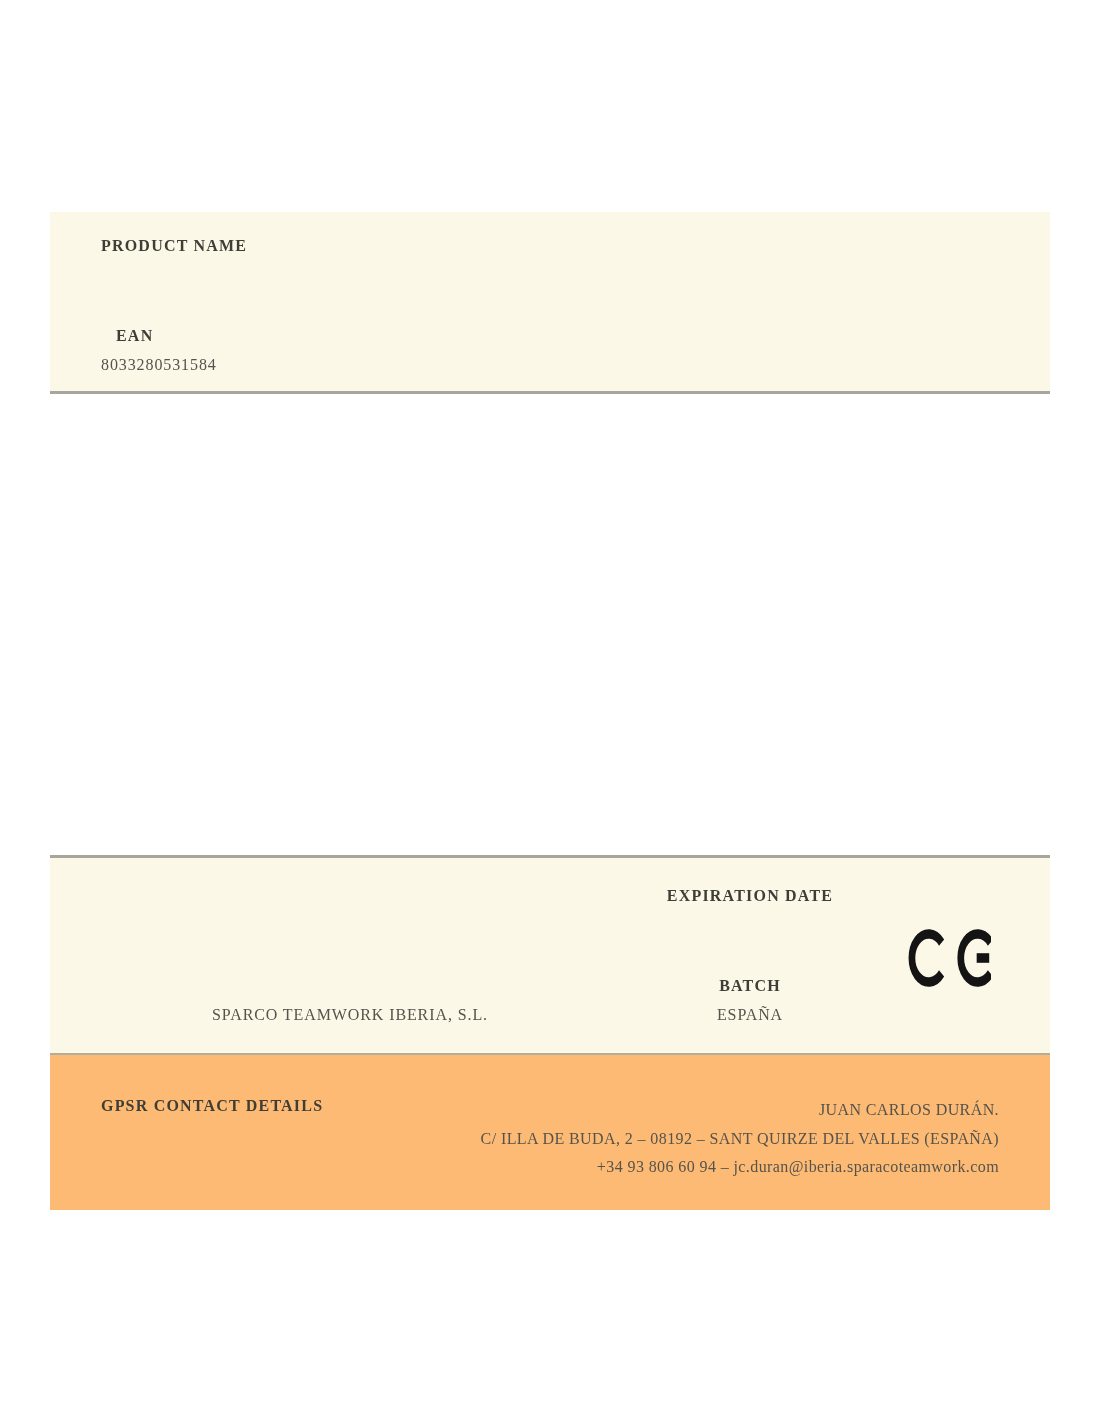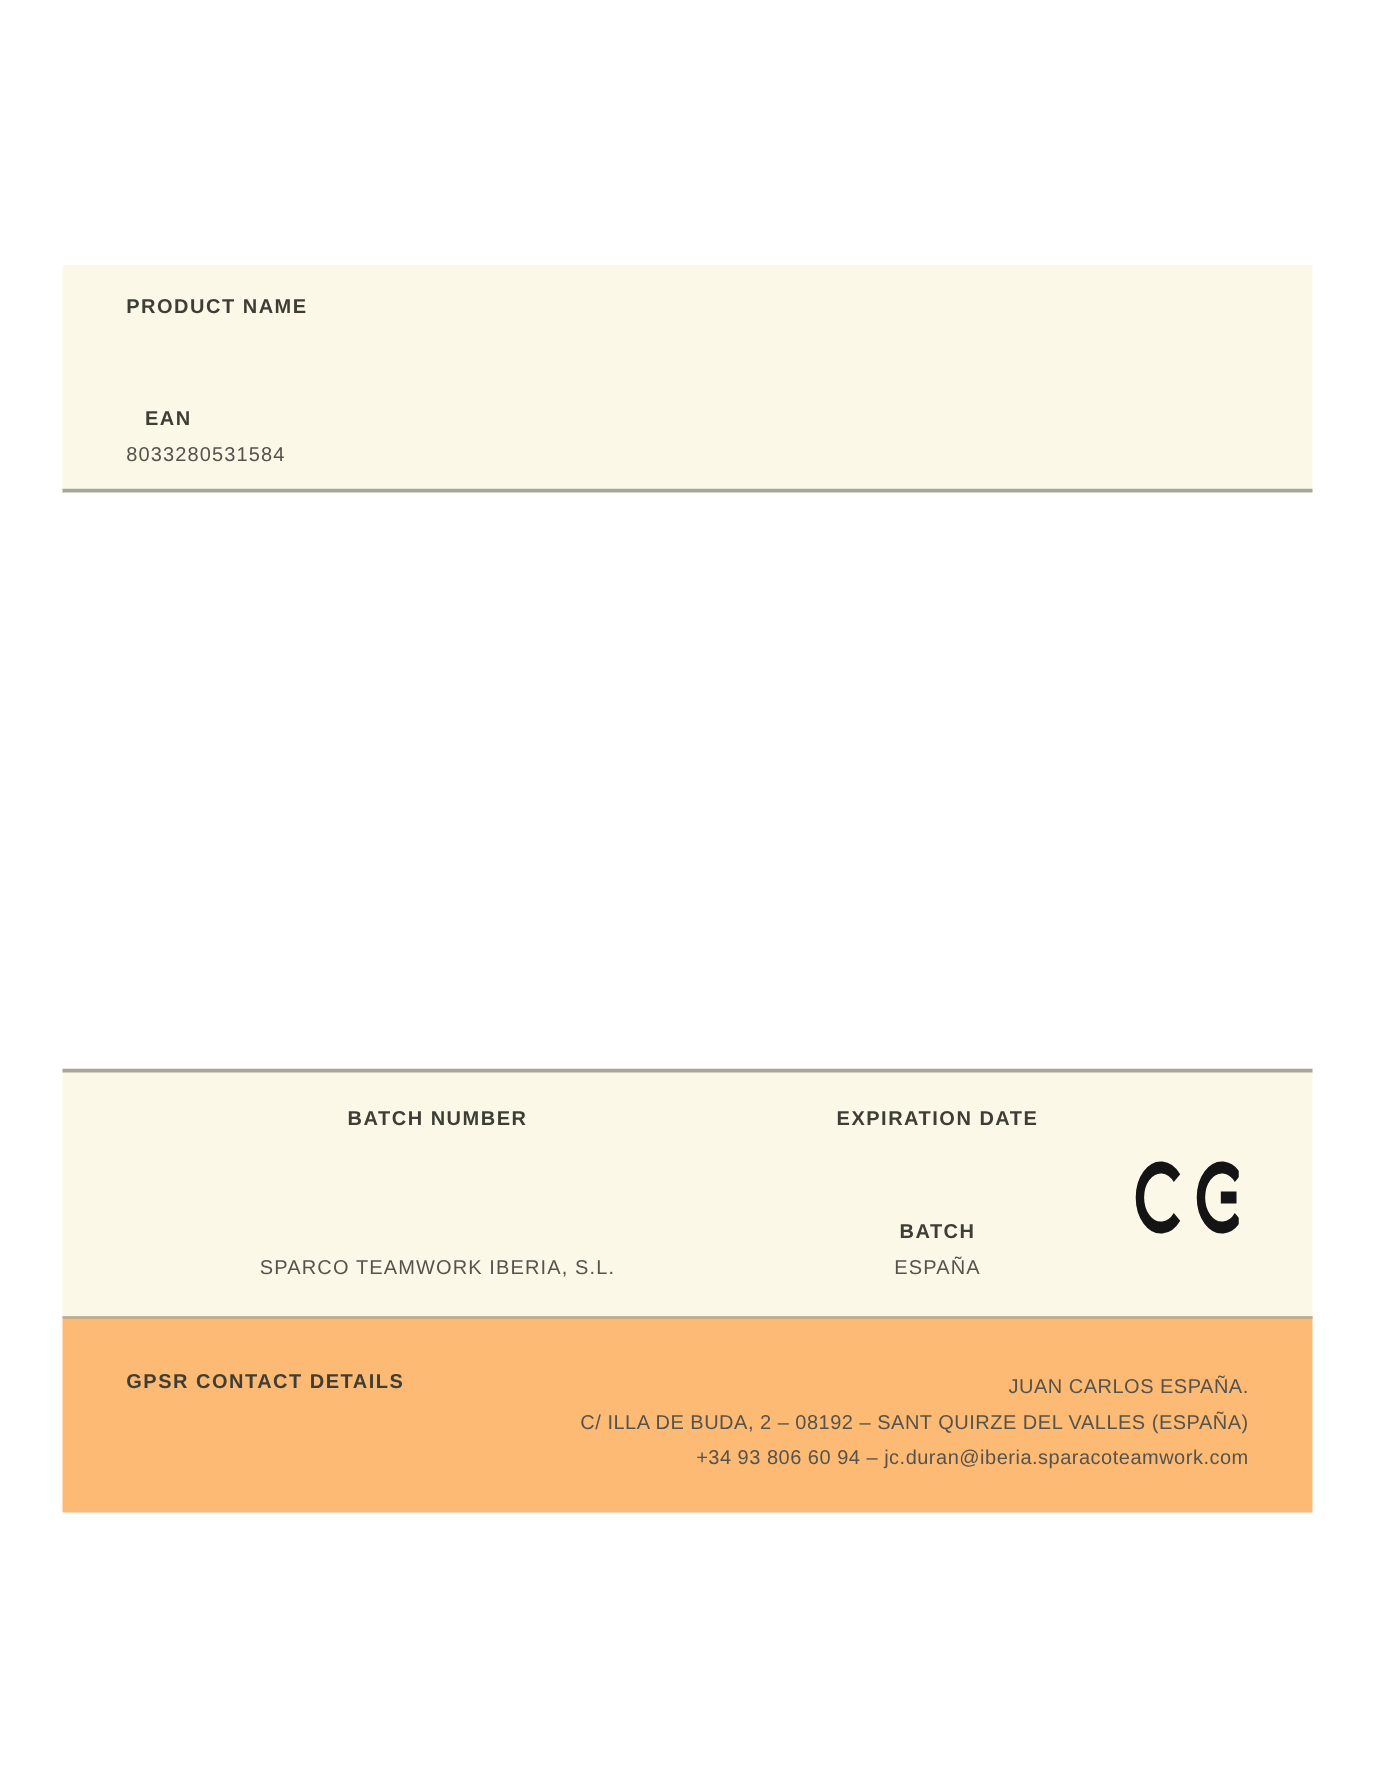--- a/index.html
+++ b/index.html
@@ -42,21 +42,21 @@
     color: #3F3E36;
     line-height: 20px;
   }
   .field-value {
     font-size: 16px;
     font-weight: 400;
     letter-spacing: 0.9px;
     color: #55534B;
     line-height: 20px;
   }
-  .abs { position: absolute; }
+  .abs { position: absolute; font-family: Liberation Serif, serif; }
 
   
   .pp-name-label  { left: 51px; top: 24px; }
   .pp-name-value  { left: 51px; top: 53px; }
   .pp-ean-label   { left: 42px; top: 114px; margin-left: 24px; }
   .pp-ean-value   { left: 51px; top: 143px; }
 
   
   .col-left   { left: 50px;  width: 500px; text-align: center; }
   .col-right  { left: 550px; width: 300px; text-align: center; }
@@ -87,21 +87,20 @@
 </head>
 <body>
 
 <section id="product-panel" class="panel panel-cream">
   <div class="abs pp-name-label field-label">PRODUCT NAME</div>
   <div class="abs pp-ean-label field-label">EAN</div>
   <div class="abs pp-ean-value field-value">8033280531584</div>
 </section>
 
 <section id="trace-panel" class="panel panel-cream">
-  <div class="abs col-left row-top field-label">BATCH NUMBER</div>
   <div class="abs col-right row-top field-label">EXPIRATION DATE</div>
 
   <div class="abs col-left row-mid-value field-value">SPARCO TEAMWORK IBERIA, S.L.</div>
 
   <div class="abs col-right row-mid-label field-label">BATCH</div>
   <div class="abs col-right row-mid-value field-value">ESPAÑA</div>
 
   <div class="abs ce-mark">
     <svg viewBox="0 0 192 100" preserveAspectRatio="none" aria-hidden="true">
 
@@ -109,17 +108,17 @@
 
       <path d="M 190.7 25.9 A 37.5 37.5 0 1 0 190.7 74.1" fill="none" stroke="#141414" stroke-width="15" stroke-linecap="butt"></path>
       <line x1="160" y1="50" x2="188" y2="50" stroke="#141414" stroke-width="15"></line>
     </svg>
   </div>
 </section>
 
 <section id="gpsr-panel" class="panel panel-yellow">
   <div class="abs gp-label field-label">GPSR CONTACT DETAILS</div>
   <div class="abs gp-contact">
-    <div class="field-value">JUAN CARLOS ESPAÑA.</div>
+    <div class="field-value">JUAN CARLOS DURÁN.</div>
     <div class="field-value">C/ ILLA DE BUDA, 2 – 08192 – SANT QUIRZE DEL VALLES (ESPAÑA)</div>
     <div class="field-value">+34 93 806 60 94 – jc.duran@iberia.sparacoteamwork.com</div>
   </div>
 </section>
 
 </body></html>

